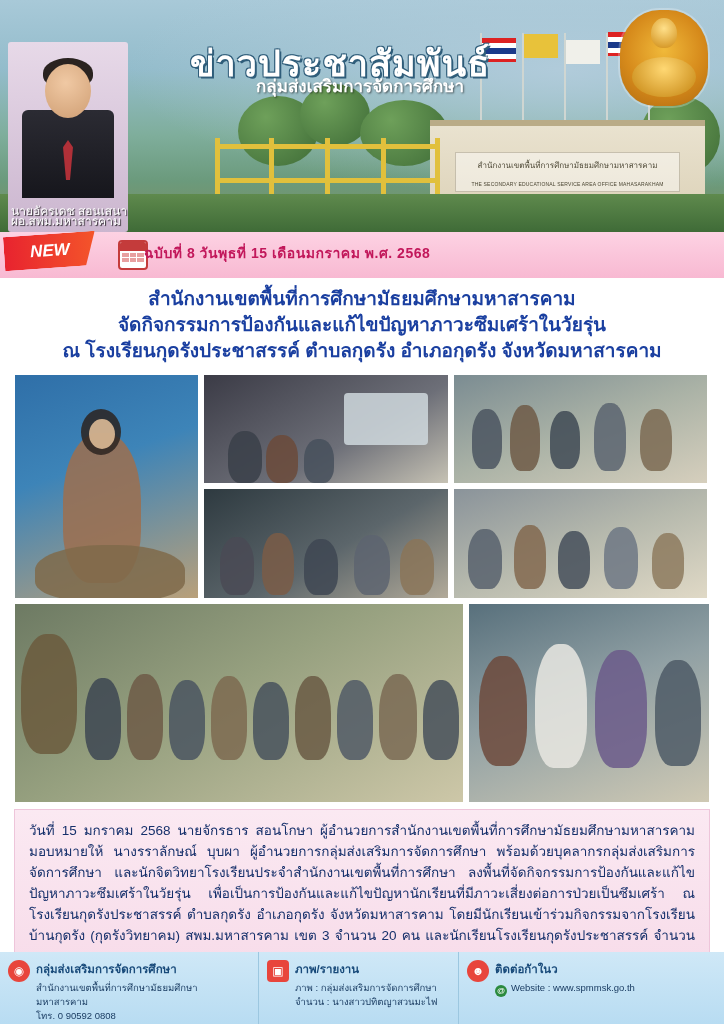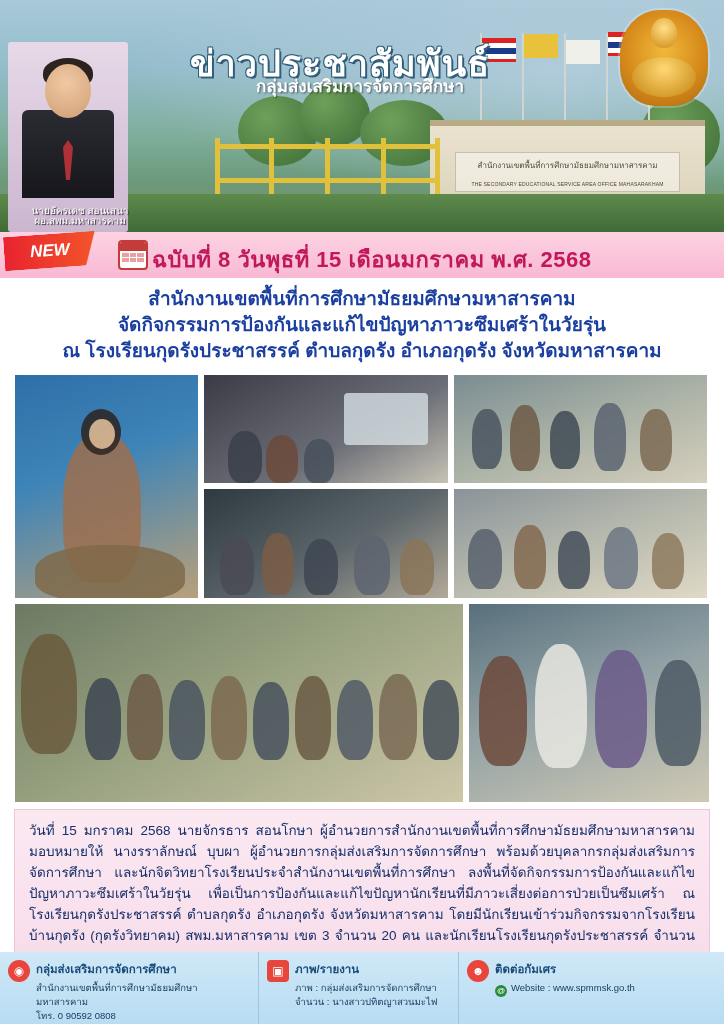--- a/index.html
+++ b/index.html
@@ -124,22 +124,22 @@
   }
   .p1 .suit { bottom: 34px; width: 92px; height: 88px; background: linear-gradient(180deg,#2b2b33,#16161c); }
   .p2 .suit { bottom: 28px; width: 86px; height: 72px; background: linear-gradient(180deg,#b08a3a,#7d6020); }
   .tie {
     position:absolute; left:50%; transform:translateX(-50%); width: 10px; height: 40px;
     background:#b03038; clip-path: polygon(50% 0,100% 18%,70% 100%,30% 100%,0 18%);
   }
   .p1 .tie { bottom: 52px; }
   .p2 .tie { bottom: 46px; background:#43527a; }
   .pname {
-    position: absolute; left: 12px; width: 100%;
-    text-align: center; color: #ffffff; font-size: 10px; line-height: 10px;
+    position: absolute; left: 3px; width: 100%;
+    color: #ffffff; font-size: 12px; line-height: 10px;
     text-shadow: 1px 1px 1px rgba(0,0,0,.8);
   }
   .p1 .pname { bottom: 6px; }
   .p2 .pname { bottom: 4px; }
 
   
   .issue-bar {
     position: relative;
     width: 724px; height: 46px;
     background: linear-gradient(180deg,#fdd2e3 0%, #f8b9d2 100%);
@@ -159,22 +159,22 @@
     position: absolute; left: 118px; top: 8px;
     width: 30px; height: 30px; border-radius: 4px;
     background: #ffffff; border: 2px solid #c43b3b; overflow: hidden;
   }
   .cal-icon .top { height: 9px; background: #c43b3b; }
   .cal-icon .grid {
     display:grid; grid-template-columns: repeat(3,1fr); gap:1px; padding:2px;
   }
   .cal-icon .grid i { display:block; height:4px; background:#e8a0a0; }
   .issue-text {
-    position: absolute; left: 152px; top: 10px; width: 540px;
-    color: #c2185b; font-size: 22px; font-weight: bold;
+    position: absolute; left: 144px; top: 10px; width: 540px;
+    color: #c2185b; font-size: 14px; font-weight: bold;
     letter-spacing: .5px;
   }
 
   
   .headline {
     padding: 8px 20px 6px;
     text-align: center;
   }
   .headline div {
     color: #1a3fa0; font-weight: bold; font-size: 19px; line-height: 26px;
@@ -405,20 +405,20 @@
       <div class="fline">โทร. 0 90592 0808</div>
     </div>
     <div class="fcol c2">
       <div class="fico cam">▣</div>
       <div class="ftitle">ภาพ/รายงาน</div>
       <div class="fline">ภาพ : กลุ่มส่งเสริมการจัดการศึกษา</div>
       <div class="fline">จำนวน : นางสาวปทิตญาสวนมะไฟ</div>
     </div>
     <div class="fcol c3">
       <div class="fico user">☻</div>
-      <div class="ftitle">ติดต่อกัมเศร</div>
+      <div class="ftitle">ติดต่อกัาในว</div>
       <div class="fline">
         <span class="web-badge">@</span><span>Website</span> <span>: www.spmmsk.go.th</span>
       </div>
     </div>
   </div>
 
 </div>
 
 </body></html>

